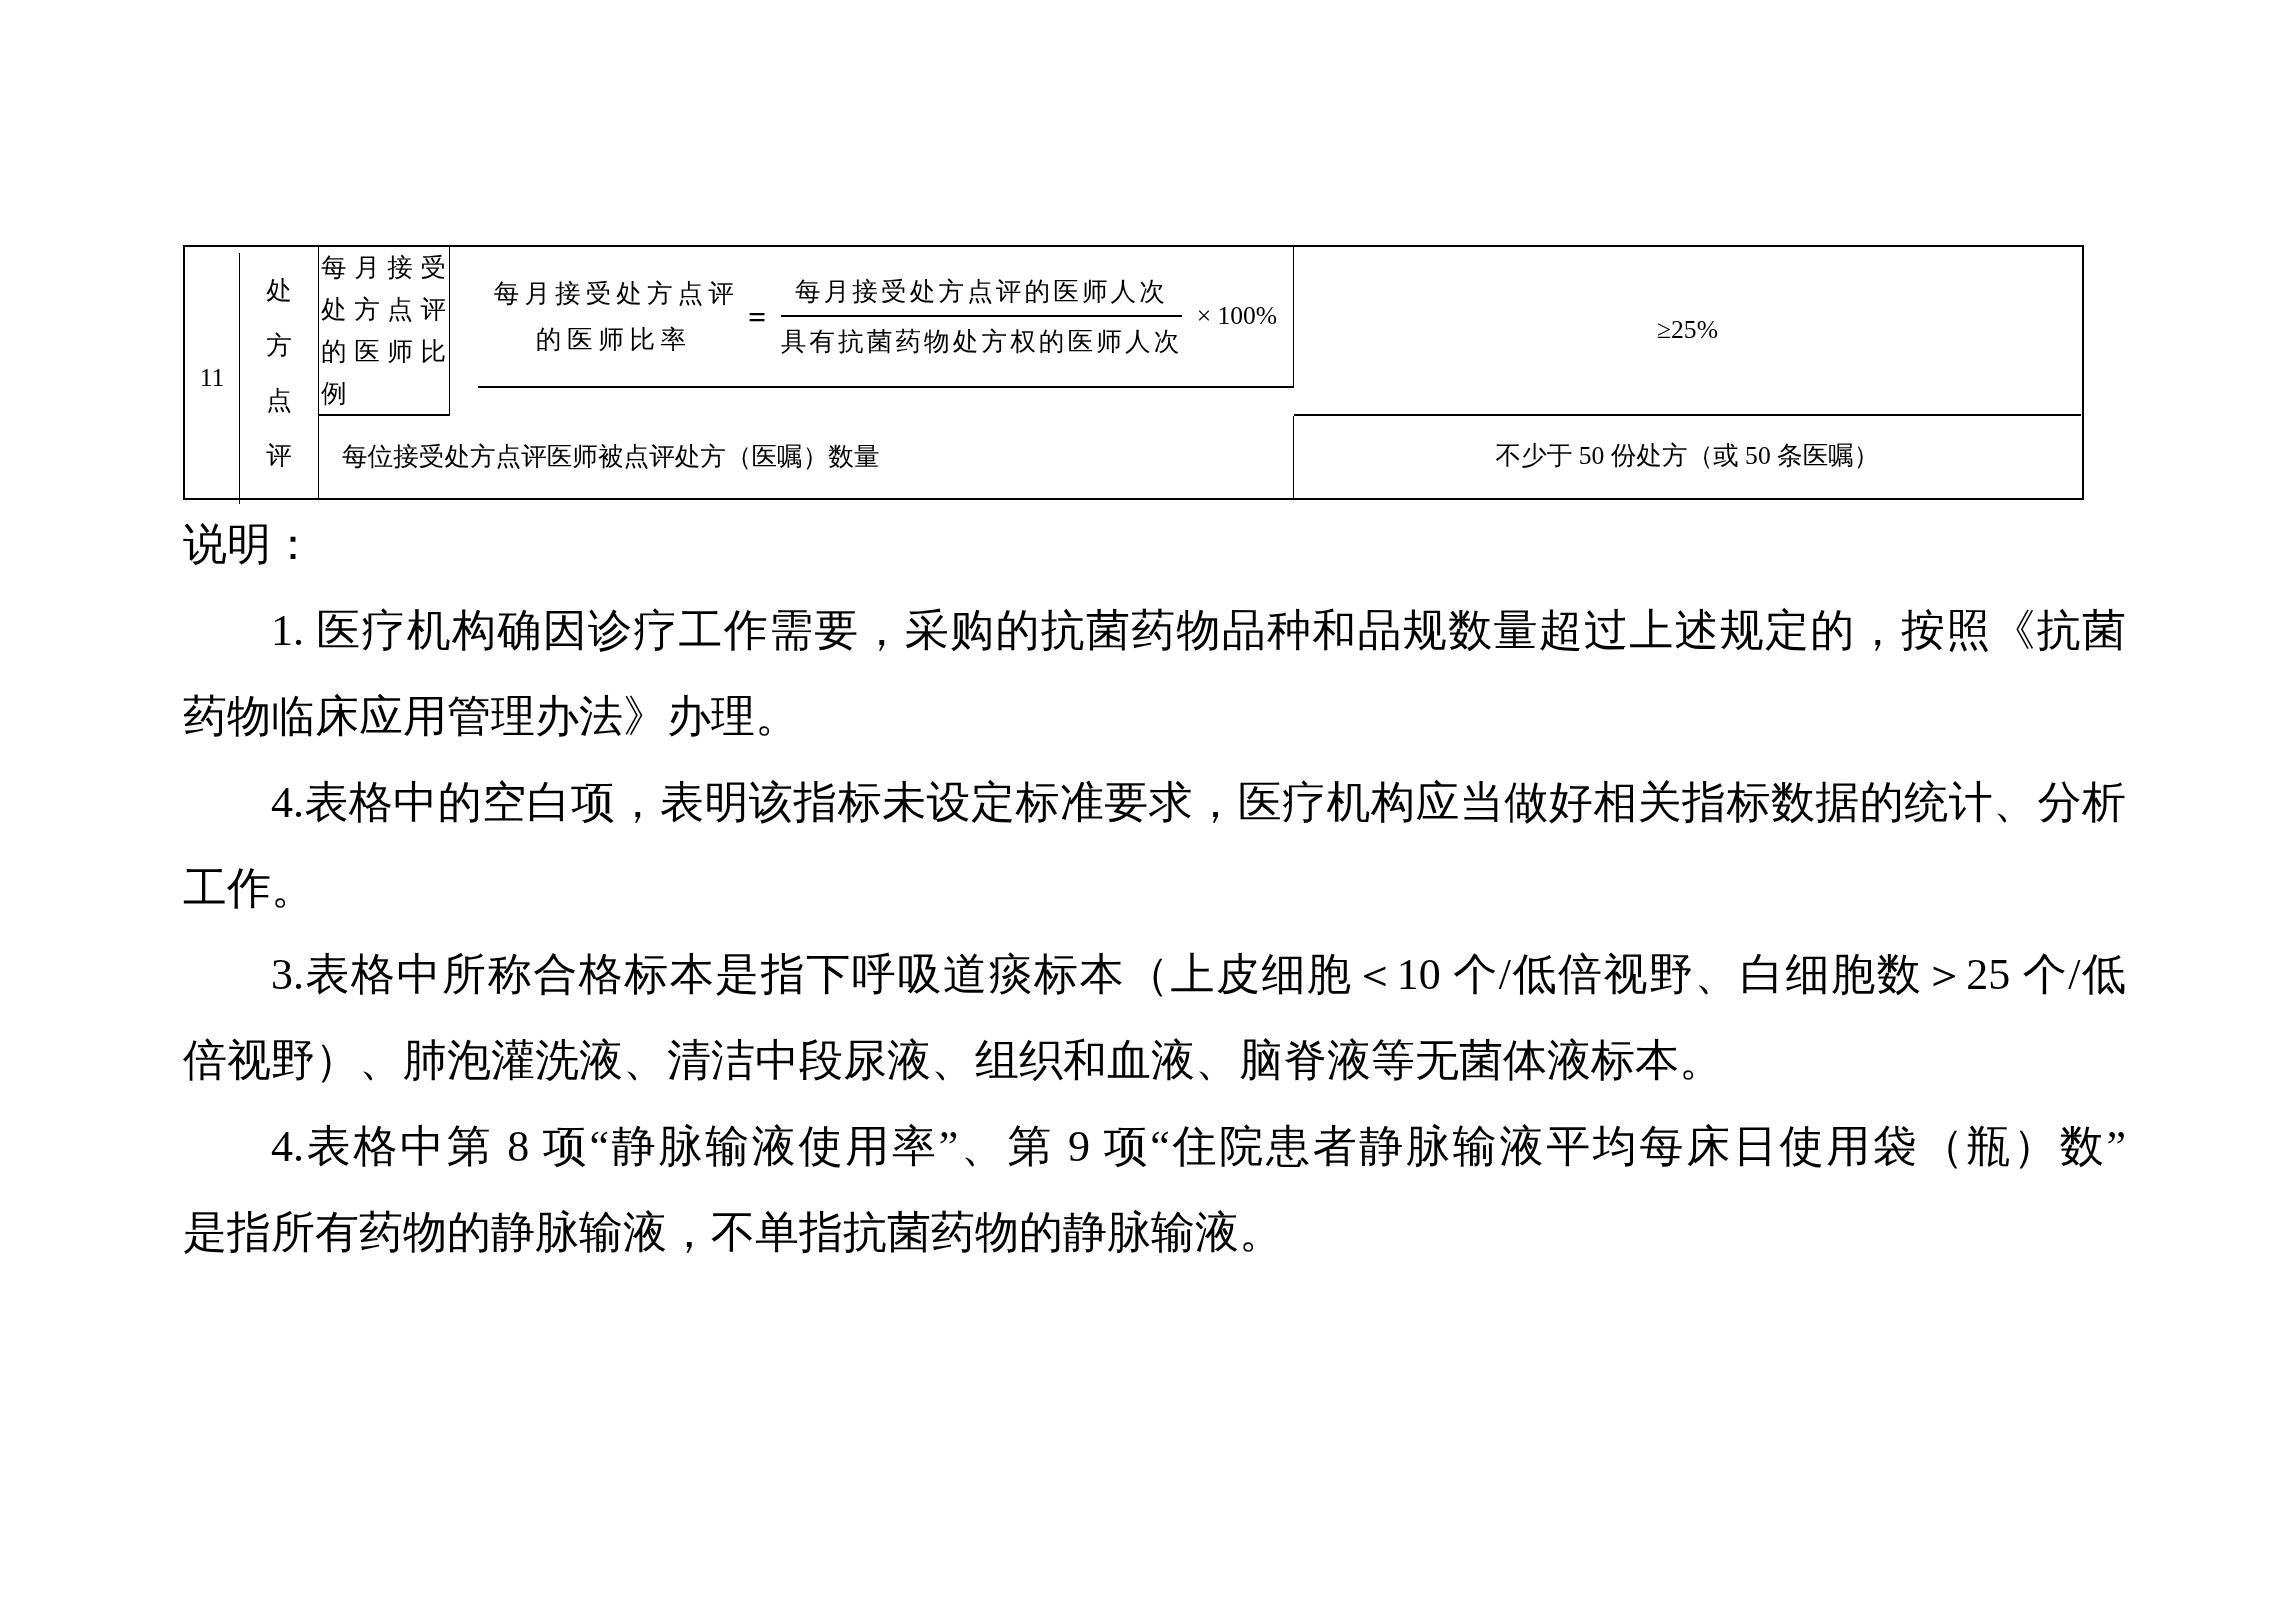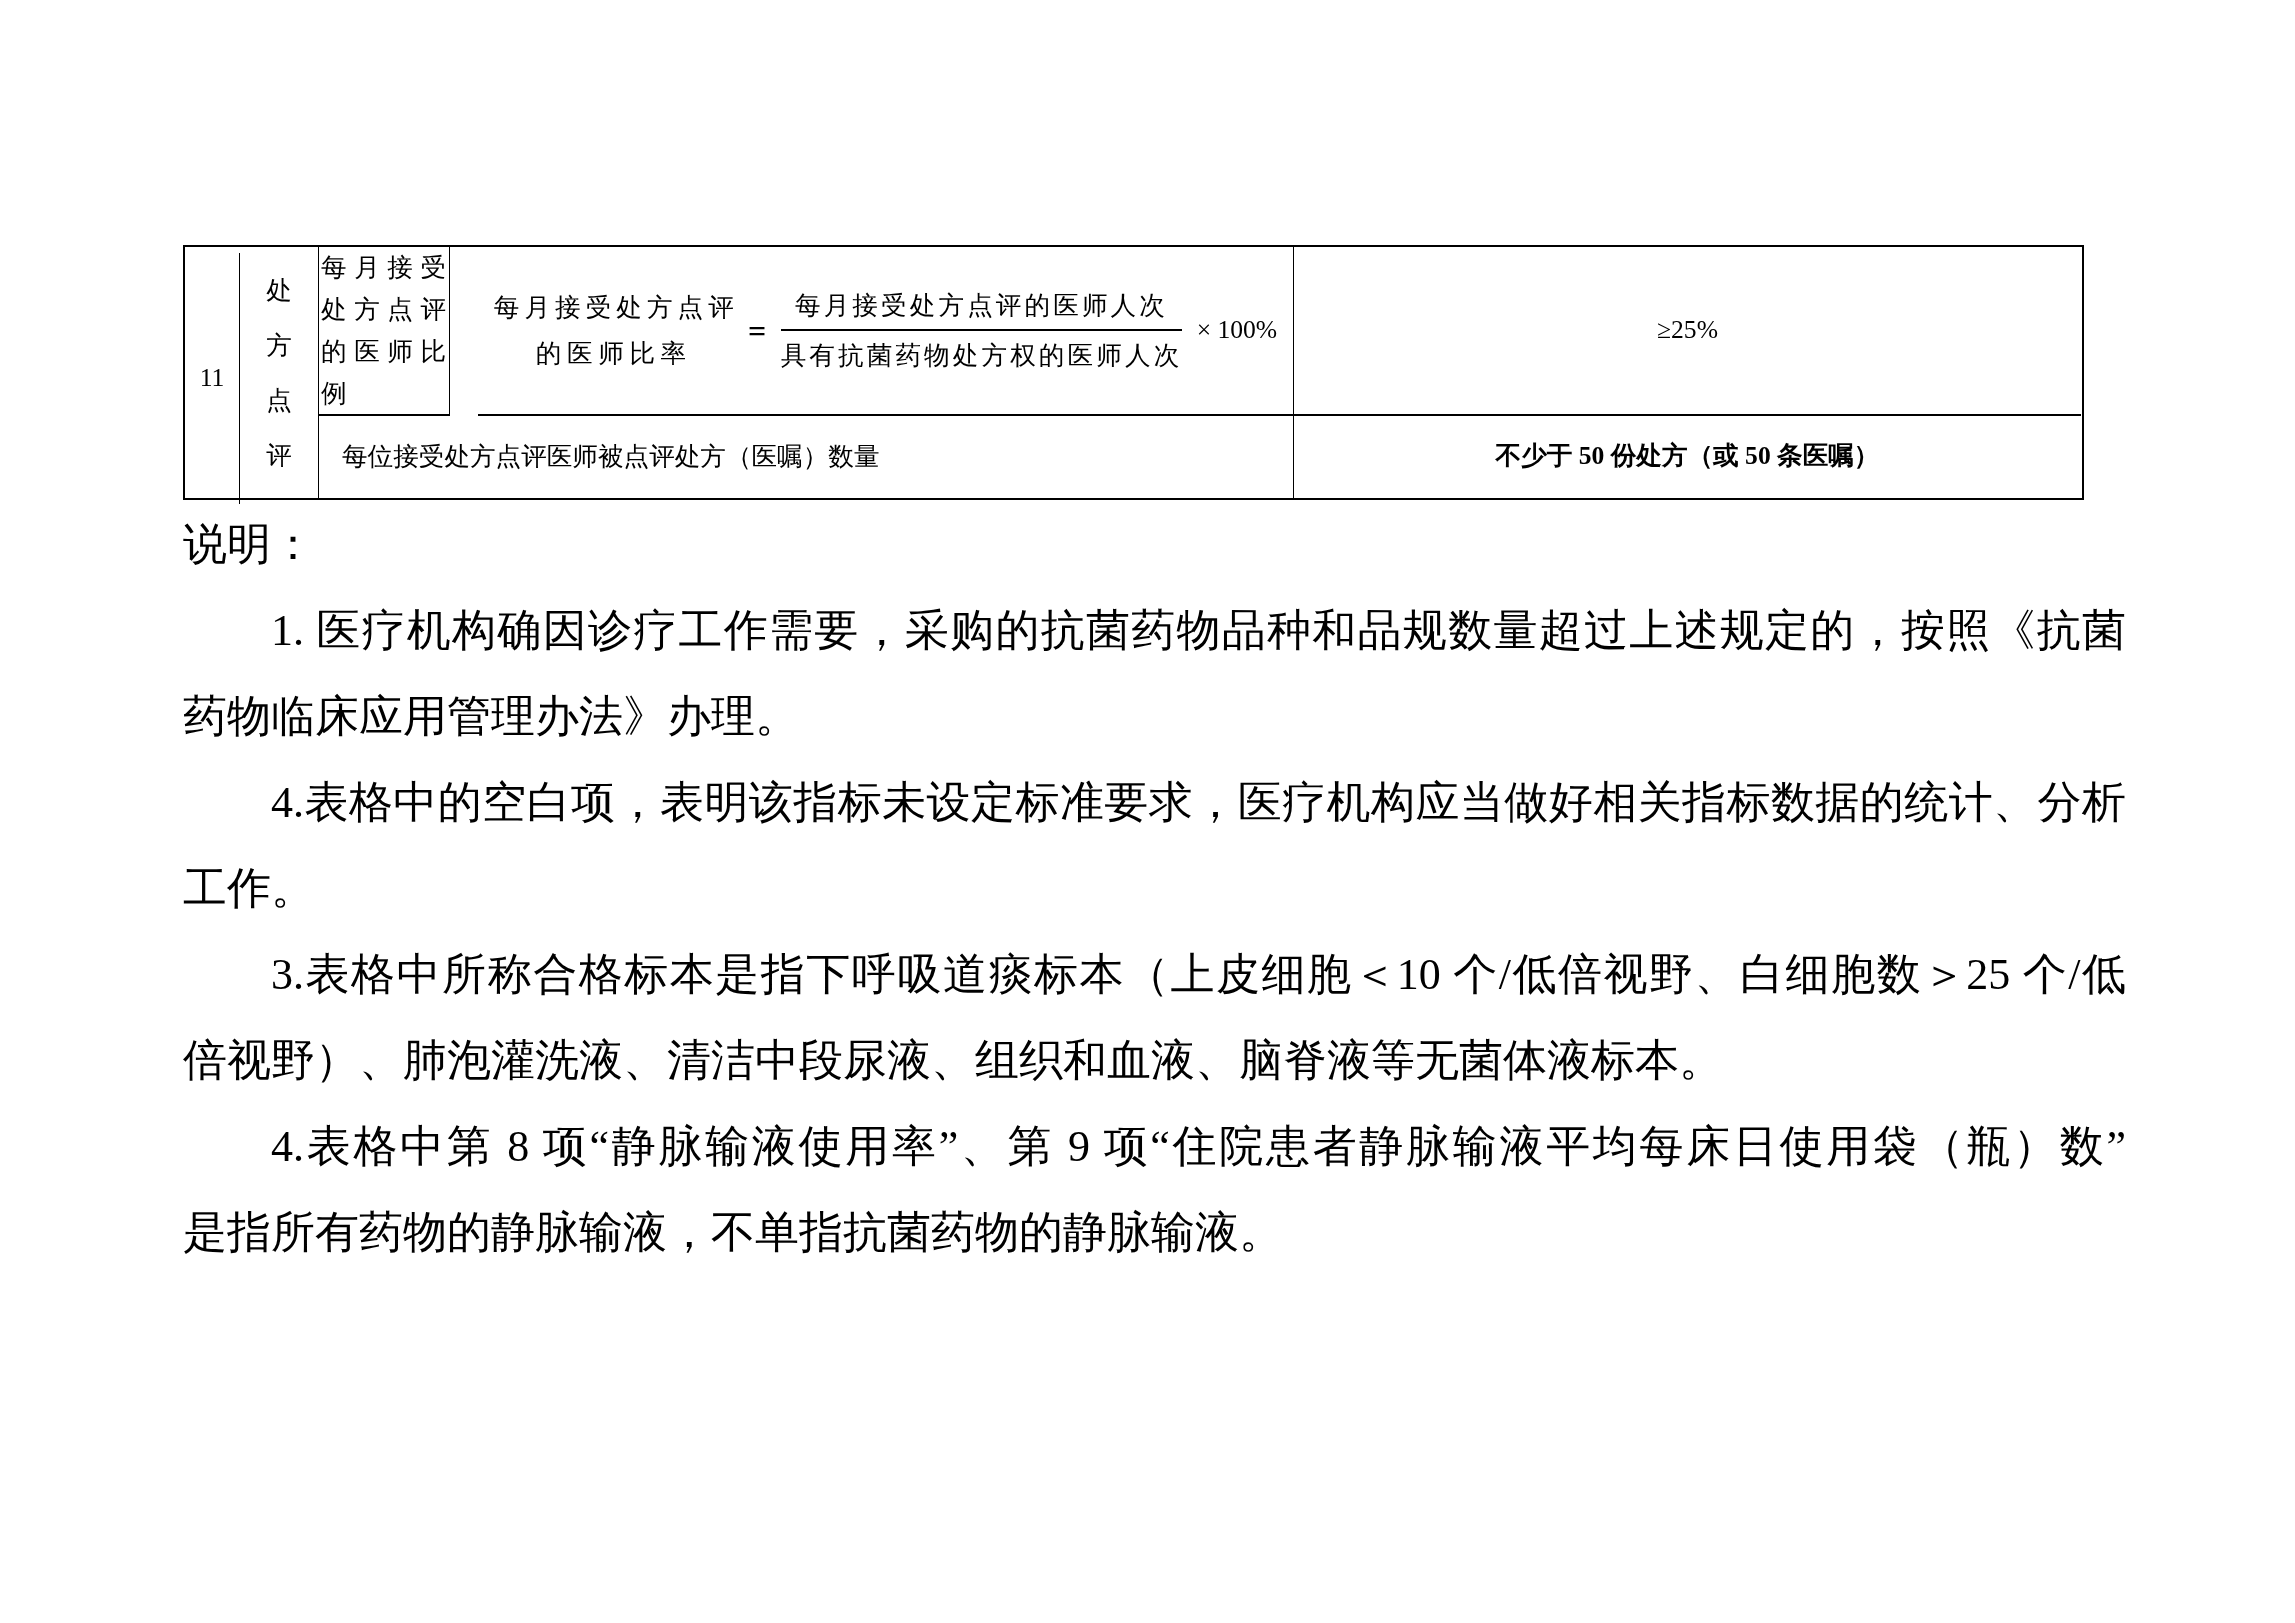--- a/index.html
+++ b/index.html
@@ -50,21 +50,21 @@
     padding: 0 3px;
   }
   .cell-indicator div {
     line-height: 42px;
     text-align: justify;
     text-align-last: justify;
     white-space: nowrap;
   }
   .cell-indicator div:last-child { text-align-last: left; }
   .cell-formula {
-    left: 293px; top: 0; width: 816px; height: 169px;
+    left: 293px; top: 0; width: 816px; height: 141px;
     border-right: 1.5px solid #000;
     border-bottom: 2px solid #000;
     gap: 14.3px;
   }
   .f-label { width: 240px; }
   .f-label div { line-height: 46px; white-space: nowrap; }
   .f-label div:first-child { text-align: justify; text-align-last: justify; }
   .f-label div:last-child { text-align: center; letter-spacing: 0.22em; }
   .f-eq { font-size: 32px; font-weight: 700; }
   .f-frac { display: flex; flex-direction: column; align-items: center; }
@@ -78,21 +78,20 @@
   .cell-row2-indicator {
     left: 133px; top: 169px; width: 976px; height: 82px;
     border-right: 1.5px solid #000;
     justify-content: flex-start;
     padding-left: 24px;
     white-space: nowrap;
   }
   .cell-row2-standard {
     left: 1109px; top: 169px; width: 787px; height: 80px;
     white-space: nowrap;
-    font-weight: bold;
   }
 
   
   .notes {
     position: absolute;
     left: 183px;
     top: 502px;
     width: 1943px;
     font-size: 44px;
     line-height: 86px;

